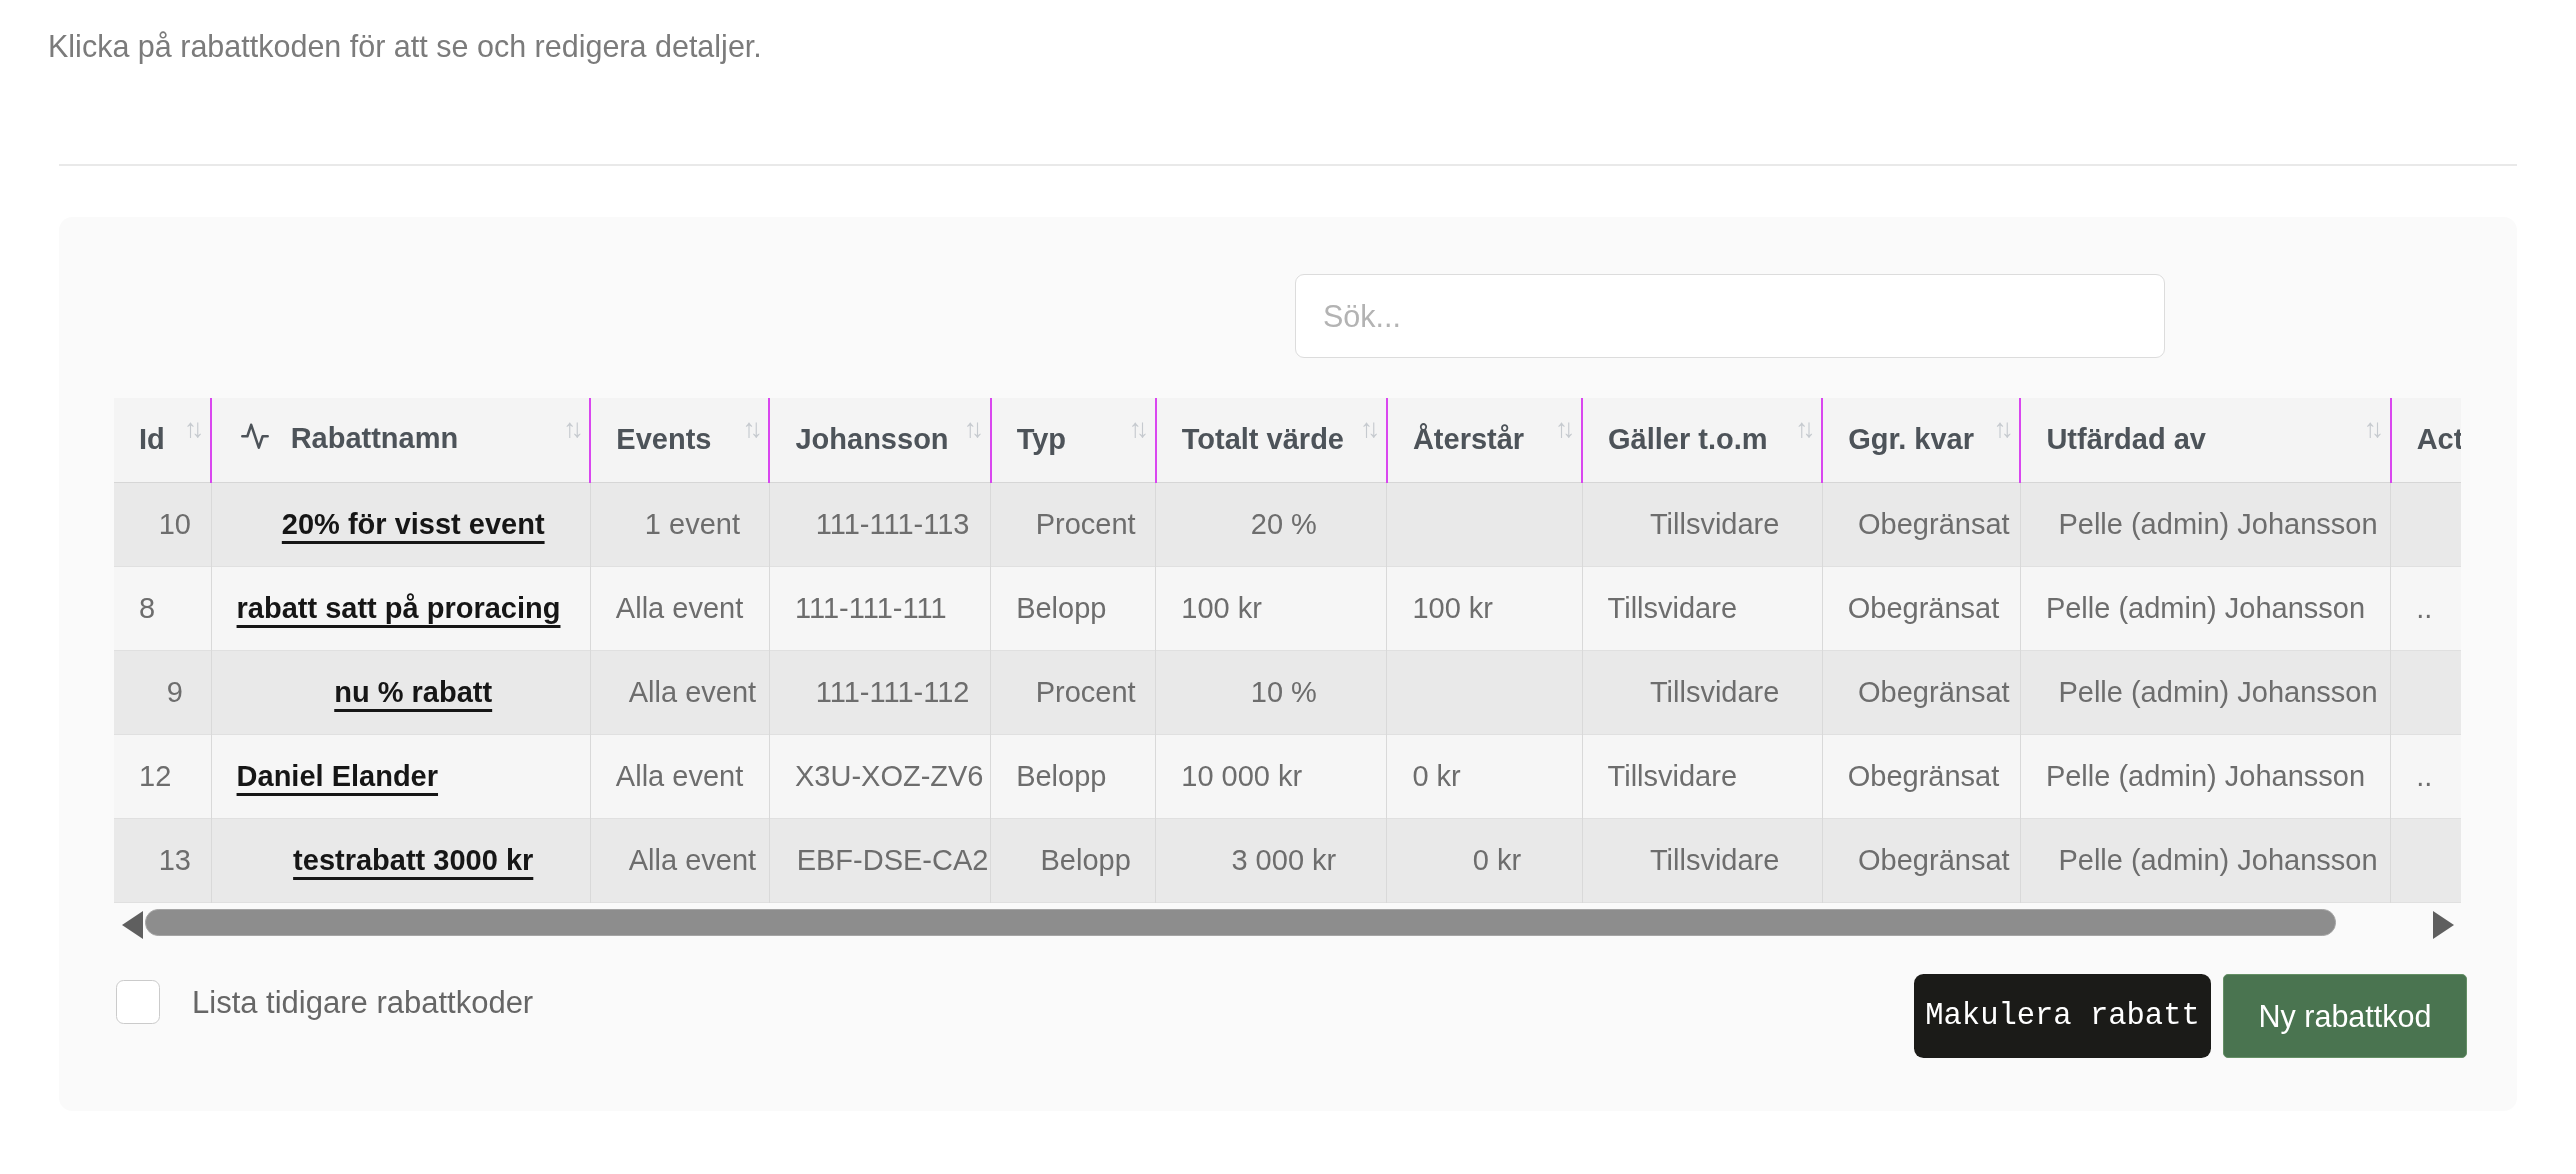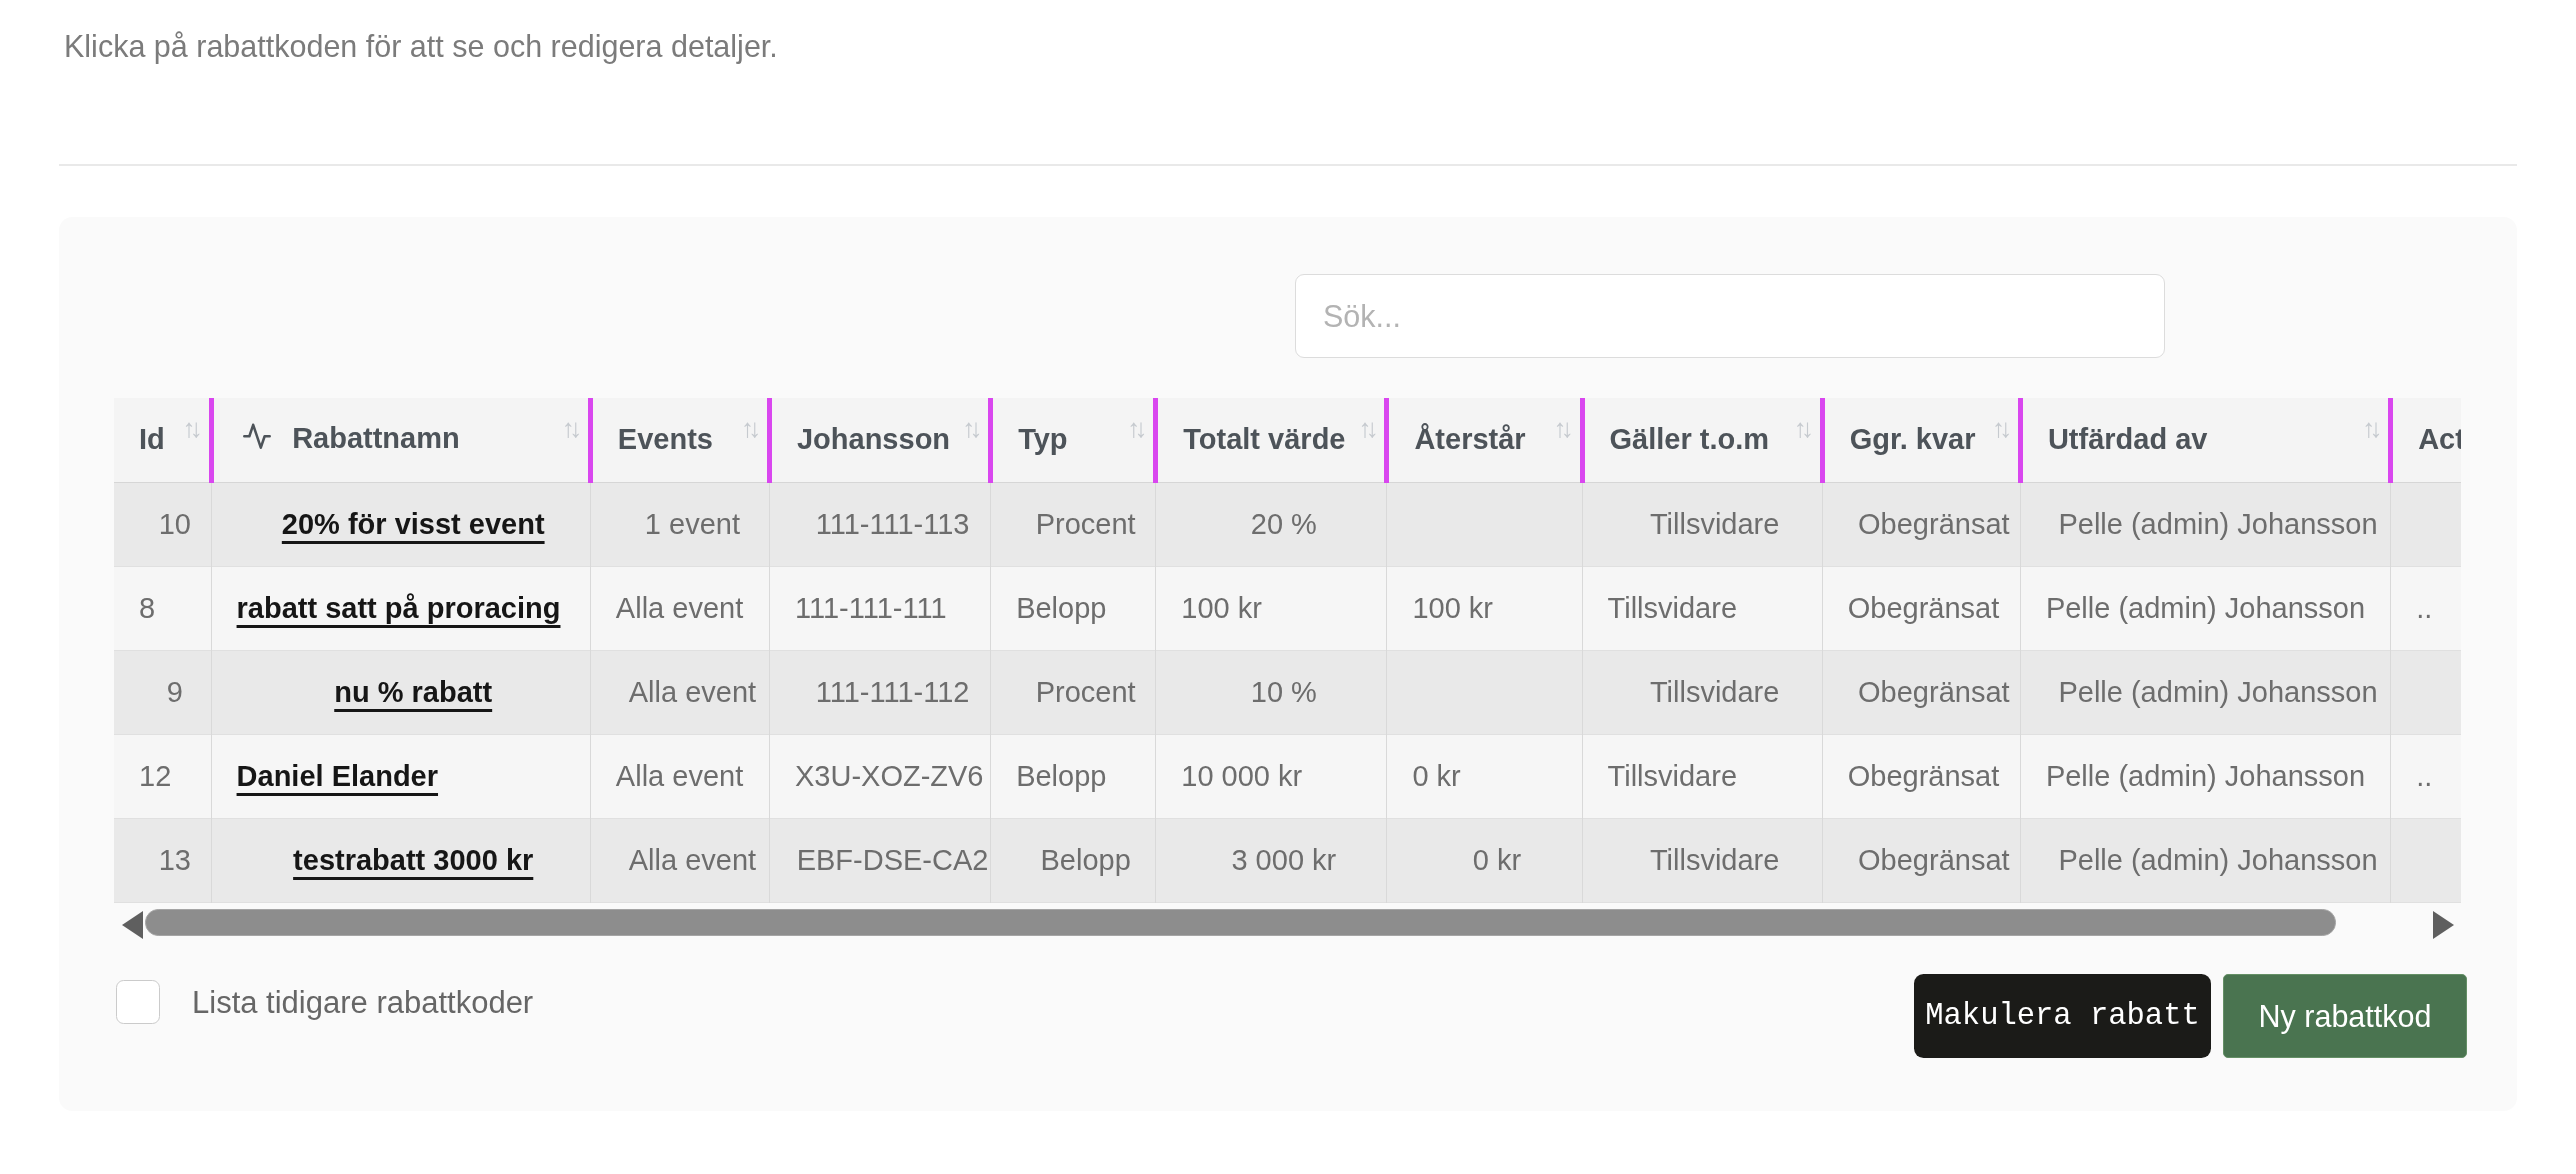--- a/index.html
+++ b/index.html
@@ -1,20 +1,20 @@
 <!DOCTYPE html>
 <html><head>
 <meta charset="utf-8">
 <style>
   * { margin:0; padding:0; box-sizing:border-box; }
   html,body { width:2576px; height:1175px; background:#ffffff;
               font-family:"Liberation Sans","DejaVu Sans",sans-serif; }
   .page { position:relative; width:2576px; height:1175px; overflow:hidden; }
 
-  .intro { position:absolute; left:64px; top:29px; font-size:30.5px; color:#7b7b7b; }
+  .intro { position:absolute; left:48px; top:29px; font-size:30.5px; color:#7b7b7b; }
 
   .divider { position:absolute; left:59px; top:164px; width:2458px; height:1.9px; background:#e9e9e9; }
 
   .card { position:absolute; left:59px; top:217px; width:2458px; height:894px;
           background:#fafafa; border-radius:13.3px; }
 
   
   .search-input { position:absolute; left:1236px; top:57px; width:870px; height:84px;
           background:#ffffff; border:1.9px solid #dcdcdc; border-radius:9px;
           font-size:30.5px; color:#555; padding:0 27px; outline:none;
@@ -25,21 +25,21 @@
   .export-btn { flex:1; background:transparent; border:none; color:#ffffff;
           font-size:31px; cursor:pointer; font-family:inherit; }
 
   
   .table-clip { position:absolute; left:55px; top:181px; width:2347px; height:507px; overflow:hidden; }
   table { width:2574px; border-collapse:collapse; table-layout:fixed; }
   col.c0{width:97px} col.c1{width:379px} col.c2{width:179px} col.c3{width:221px}
   col.c4{width:165px} col.c5{width:231px} col.c6{width:195px} col.c7{width:240px}
   col.c8{width:198px} col.c9{width:370px} col.c10{width:297px}
   th { height:84px; background:#f4f4f4; text-align:left; font-size:29px; color:#4d5359;
-       font-weight:bold; padding-left:25px; border-left:5px solid #d946ef;
+       font-weight:bold; padding-left:25px; border-left:2px solid #d946ef;
        border-bottom:1px solid #d6d6d6; position:relative; white-space:nowrap; }
   th:first-child { border-left:none; }
   td { height:84px; font-size:29px; color:#6d6d6d; padding-left:25px;
        border-left:1px solid #d9d9d9; white-space:nowrap; }
   td:first-child { border-left:none; }
   tr.odd  td { background:#e9e9e9;text-align:center; }
   tr.even td { background:#f6f6f6; }
   tbody tr { border-bottom:1.9px solid #e0e0e0; }
   .sort-icon { position:absolute; right:11.4px; top:15.3px; font-size:26px; color:#c6cacf;
        letter-spacing:-5.7px; font-weight:normal; }

